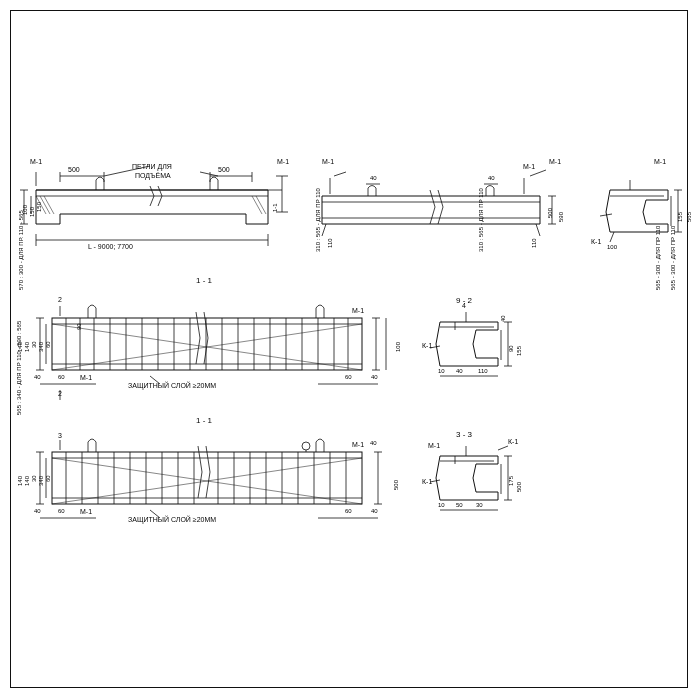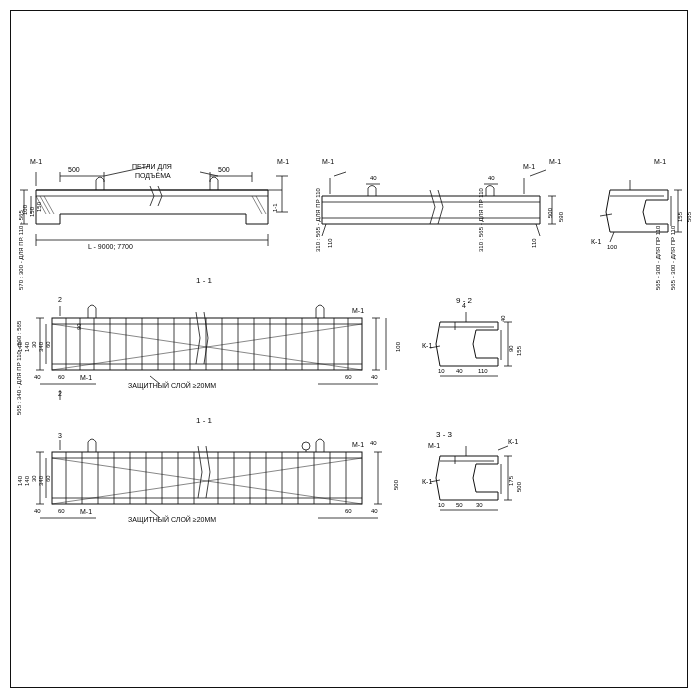--- a/index.html
+++ b/index.html
@@ -286,21 +286,21 @@
   <div class="lbl s6 rot" style="left:17px;top:486px">140</div>
   <div class="lbl s6 rot" style="left:45px;top:482px">60</div>
   <div class="lbl s6" style="left:34px;top:508px">40</div>
   <div class="lbl s6" style="left:58px;top:508px">60</div>
   <div class="lbl s6" style="left:345px;top:508px">60</div>
   <div class="lbl s6" style="left:371px;top:508px">40</div>
   <div class="lbl s6 rot" style="left:393px;top:490px">500</div>
   <div class="lbl s7 b" style="left:80px;top:508px">М-1</div>
   <div class="lbl s6" style="left:370px;top:440px">40</div>
 
-  <div class="lbl s8 b" style="left:436px;top:430px">3 - 3</div>
+  <div class="lbl s8 b" style="left:456px;top:430px">3 - 3</div>
   <div class="lbl s7 b" style="left:428px;top:442px">М-1</div>
   <div class="lbl s7 b" style="left:508px;top:438px">К-1</div>
   <div class="lbl s7 b" style="left:422px;top:478px">К-1</div>
   <div class="lbl s6 rot" style="left:516px;top:492px">500</div>
   <div class="lbl s6 rot" style="left:508px;top:486px">175</div>
   <div class="lbl s6" style="left:438px;top:502px">10</div>
   <div class="lbl s6" style="left:456px;top:502px">50</div>
   <div class="lbl s6" style="left:476px;top:502px">30</div>
 </div>
 

